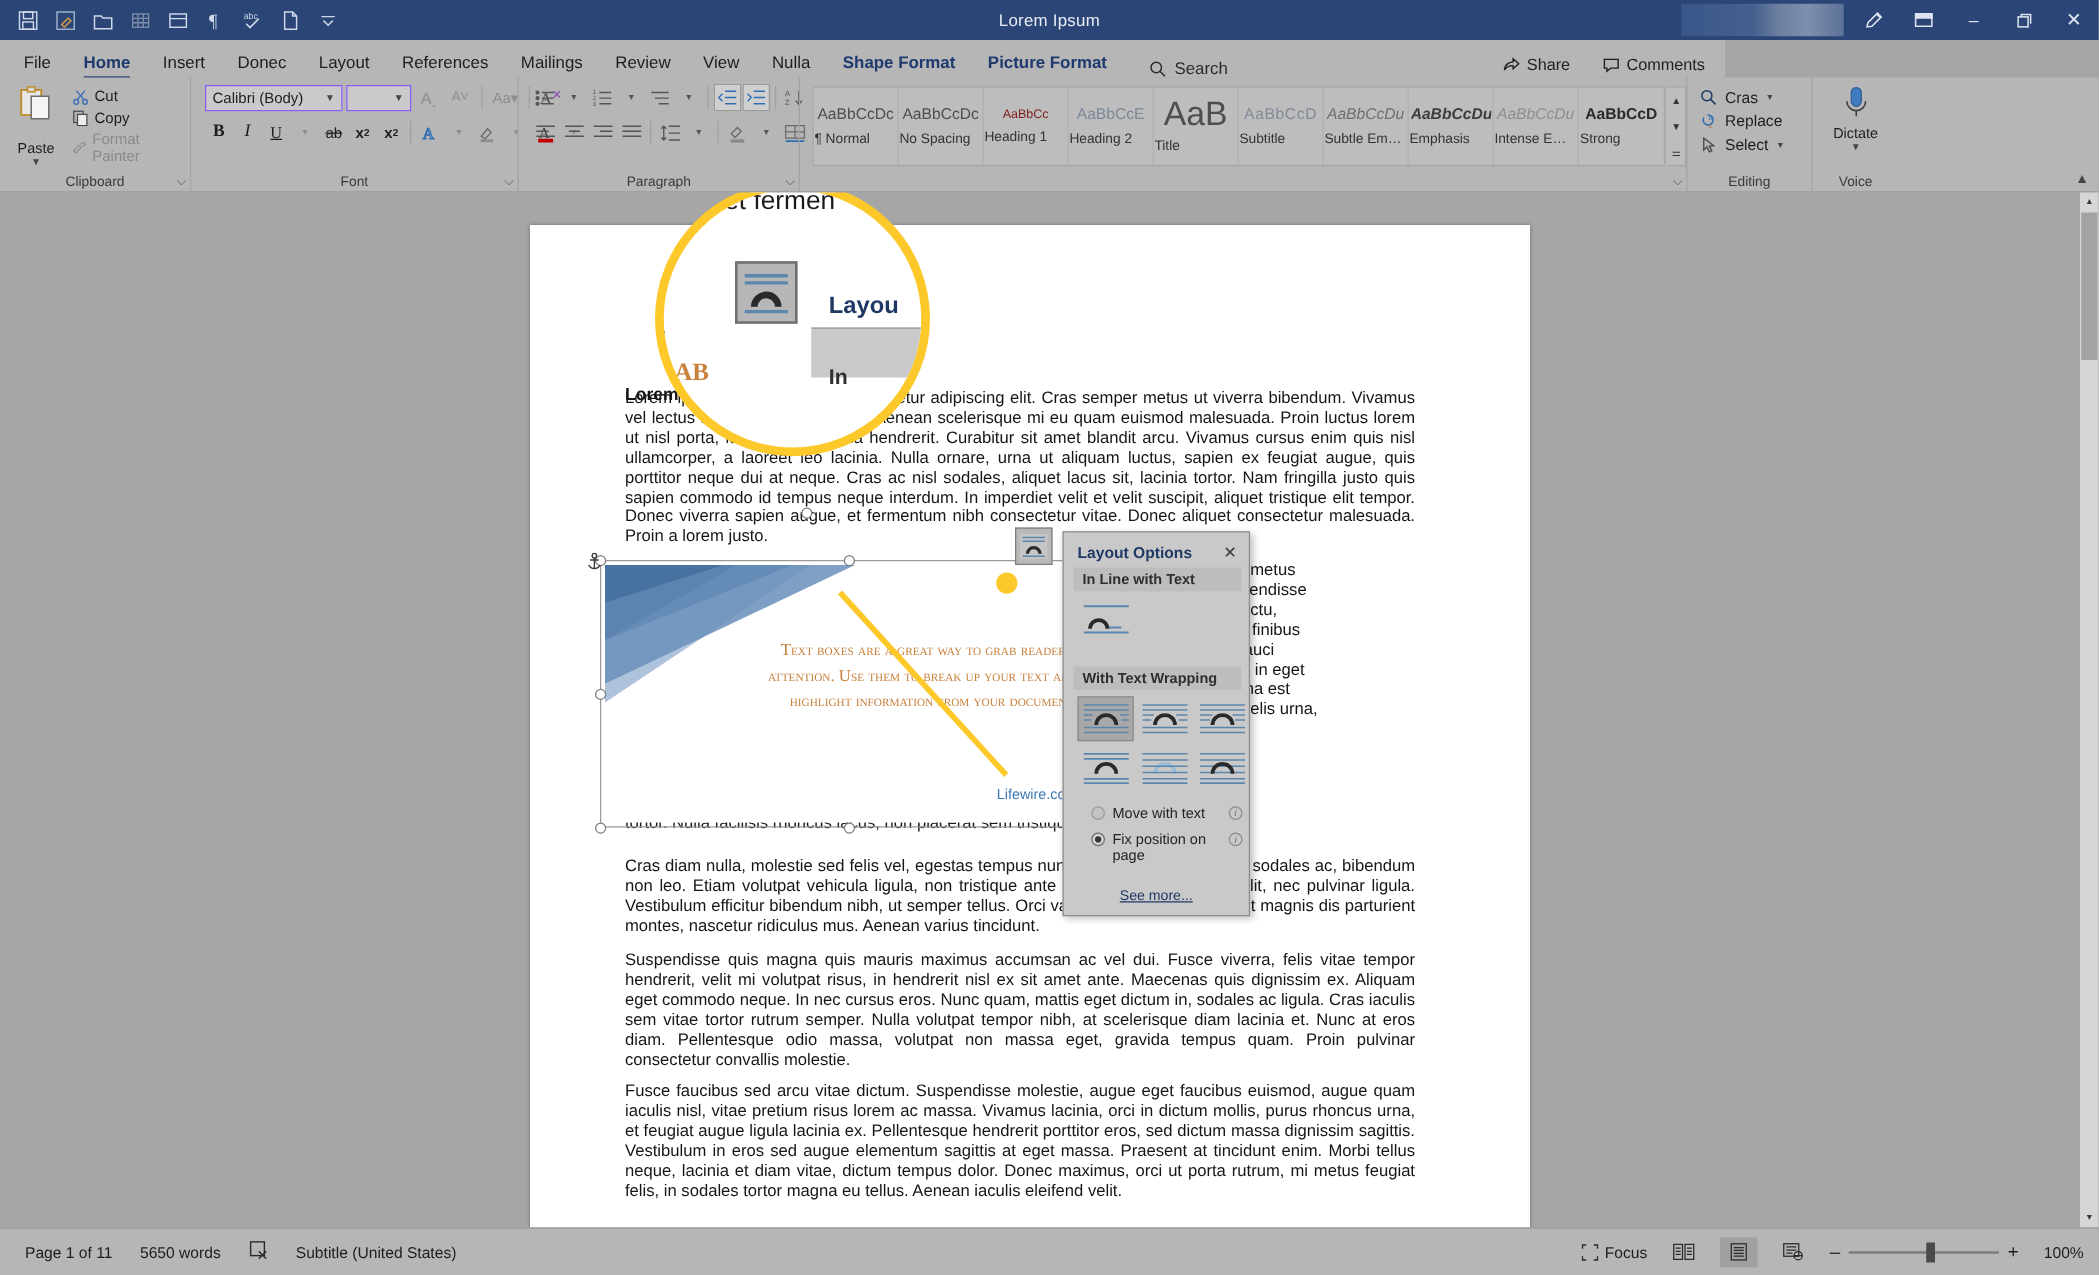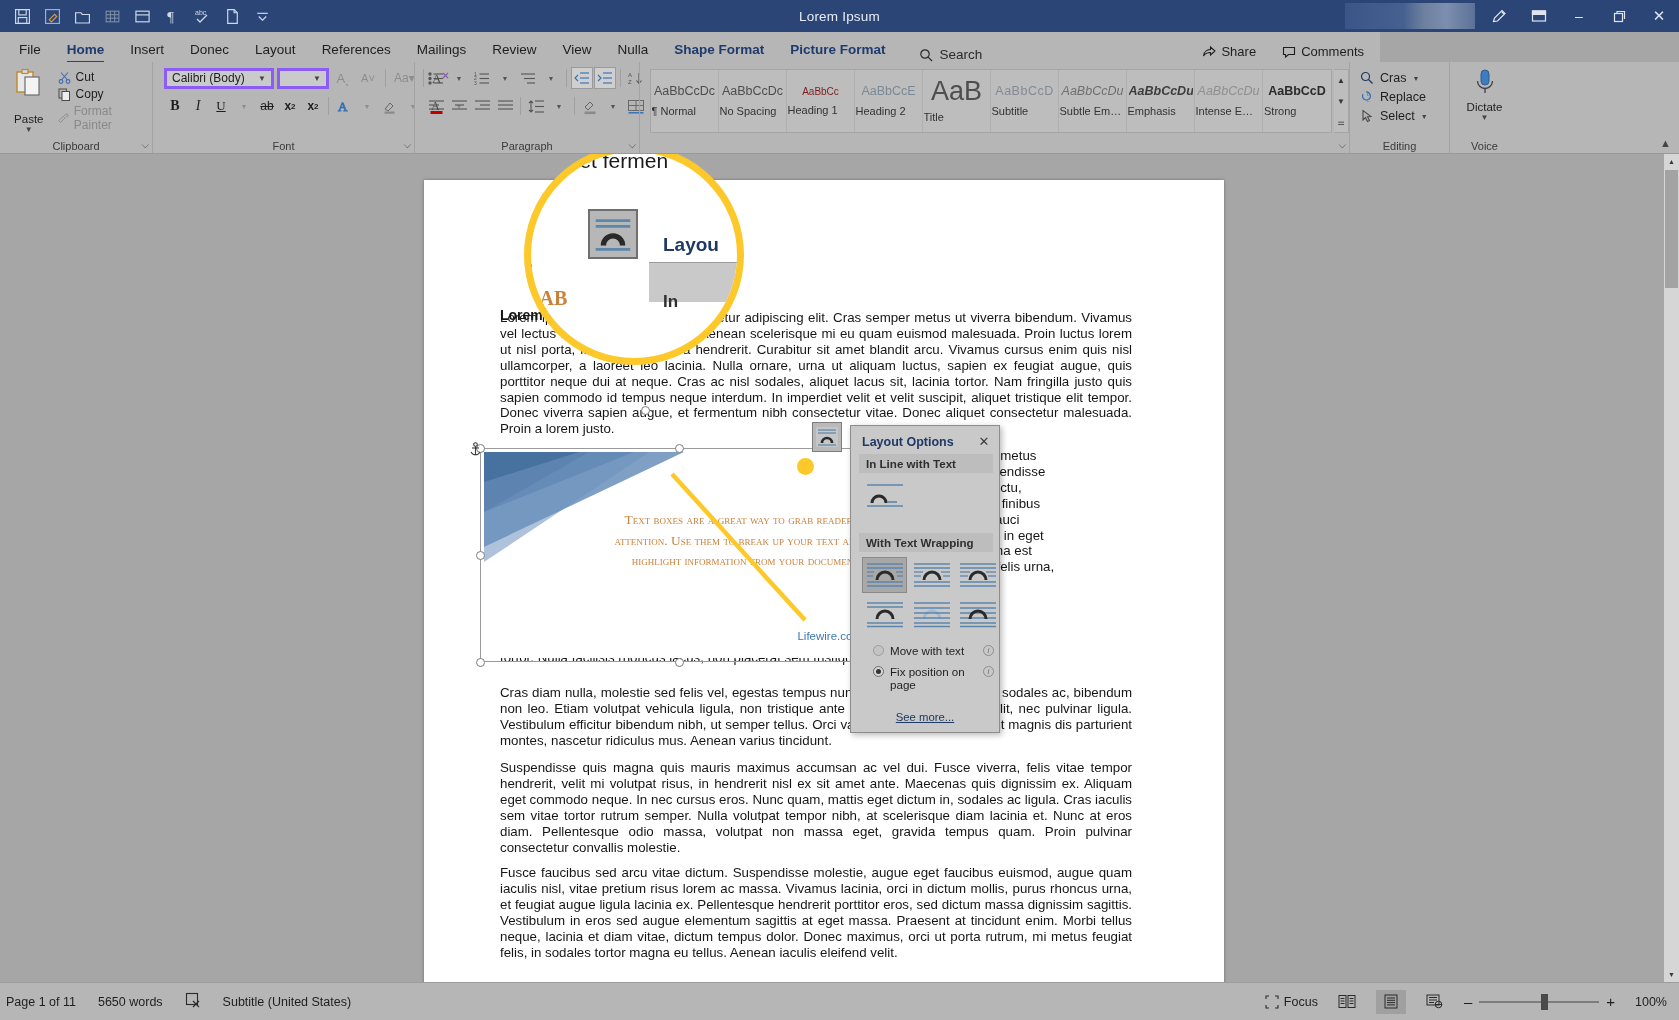--- a/index.html
+++ b/index.html
@@ -82,21 +82,21 @@
   .paste-btn { display:flex; flex-direction:column; align-items:center; width:52px; padding-top:1px; }
   .paste-lbl { font-size:11.5px; color:#1e1e1e; margin-top:13px; }
   .clip-col { display:flex; flex-direction:column; gap:1px; padding-top:2px; }
   .clip-item { display:flex; align-items:center; gap:5px; font-size:12px; color:#1e1e1e; padding:1px 4px; }
   .clip-item.dim { color:#8a8a8a; }
 
   
   .font-row1 { display:flex; align-items:center; gap:3px; }
   .font-row2 { display:flex; align-items:center; gap:1px; margin-top:4px; }
   .combo {
-    height:21px; background:#cacaca; border:3px solid #8b5cf6; display:flex; align-items:center;
+    height:21px; background:#cacaca; border:1px solid #8b5cf6; display:flex; align-items:center;
     font-size:12px; color:#1e1e1e; padding:0 2px 0 5px; position:relative;
   }
   .combo .cv { flex:1; white-space:nowrap; overflow:hidden; }
   .combo .carat { font-size:8px; color:#444; padding:0 3px; }
   .fbtn {
     min-width:22px; height:22px; display:flex; align-items:center; justify-content:center;
     font-size:13px; color:#1e1e1e; padding:0 2px;
   }
   .fbtn.dim { color:#8d8d8d; }
   .sep-v { width:1px; height:18px; background:#a0a0a0; margin:0 3px; }
@@ -235,21 +235,21 @@
   }
   .vscroll .thumb { position:absolute; top:0; left:1px; width:13px; height:118px; background:#a3a3a3; }
   .vs-arrow { position:absolute; left:0; width:15px; height:15px; display:flex; align-items:center; justify-content:center; font-size:7px; color:#3a3a3a;}
 
   
   .statusbar {
     position:absolute; bottom:0; left:0; width:1679px; height:38px;
     background:#b6b6b6; display:flex; align-items:center;
     border-top:1px solid #9c9c9c;
   }
-  .sb-left { display:flex; align-items:center; gap:22px; padding-left:6px; font-size:12.5px; color:#1e1e1e; }
+  .sb-left { display:flex; align-items:center; gap:22px; padding-left:20px; font-size:12.5px; color:#1e1e1e; }
   .sb-right { position:absolute; right:12px; display:flex; align-items:center; gap:14px; font-size:12.5px; color:#1e1e1e; }
   .view-btn { width:30px; height:24px; display:flex; align-items:center; justify-content:center; color:#2a2a2a; }
   .view-btn.active { background:#a0a0a0; }
   .zoom-slider { display:flex; align-items:center; gap:7px; }
   .zs-track { width:120px; height:2px; background:#7d7d7d; position:relative; }
   .zs-thumb { position:absolute; left:62px; top:-7px; width:7px; height:16px; background:#4a4a4a; }
   .zoom-pct { min-width:38px; text-align:right; }
 </style>
 </head>
 <body>

